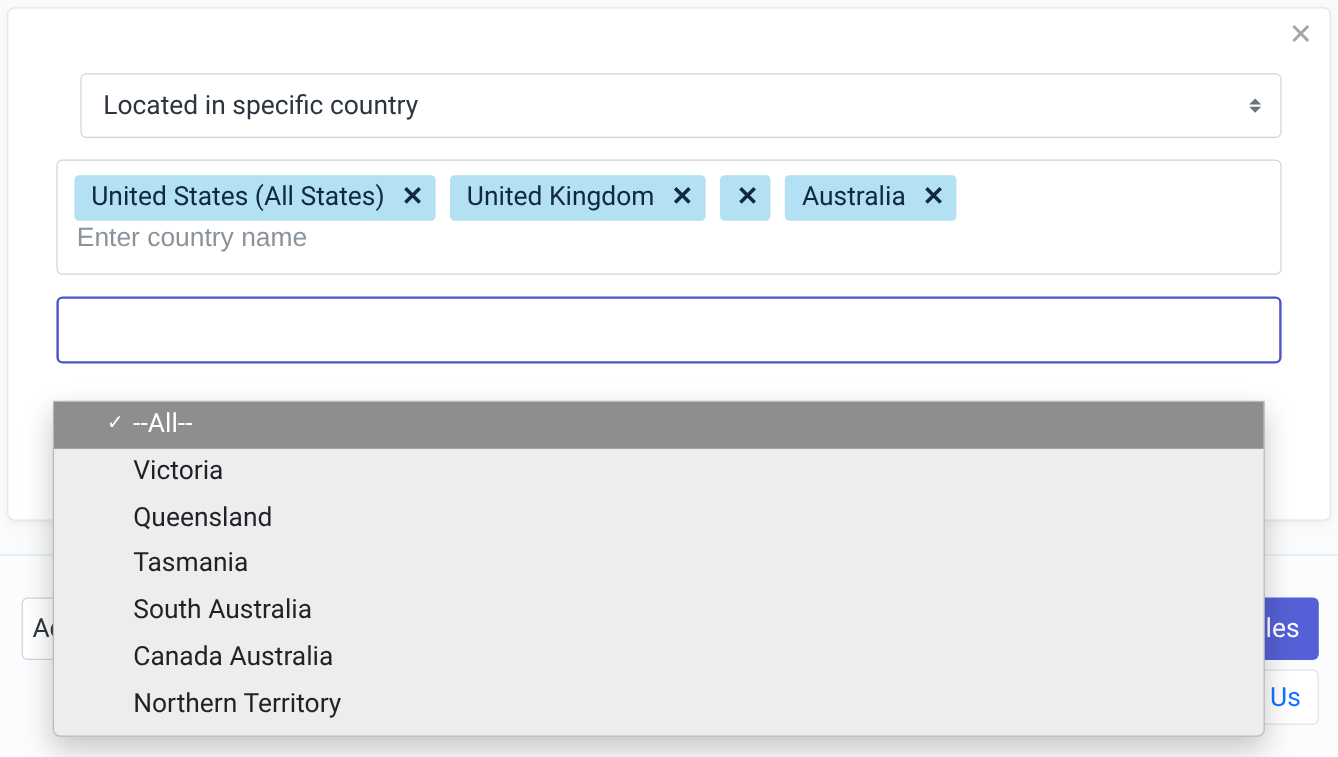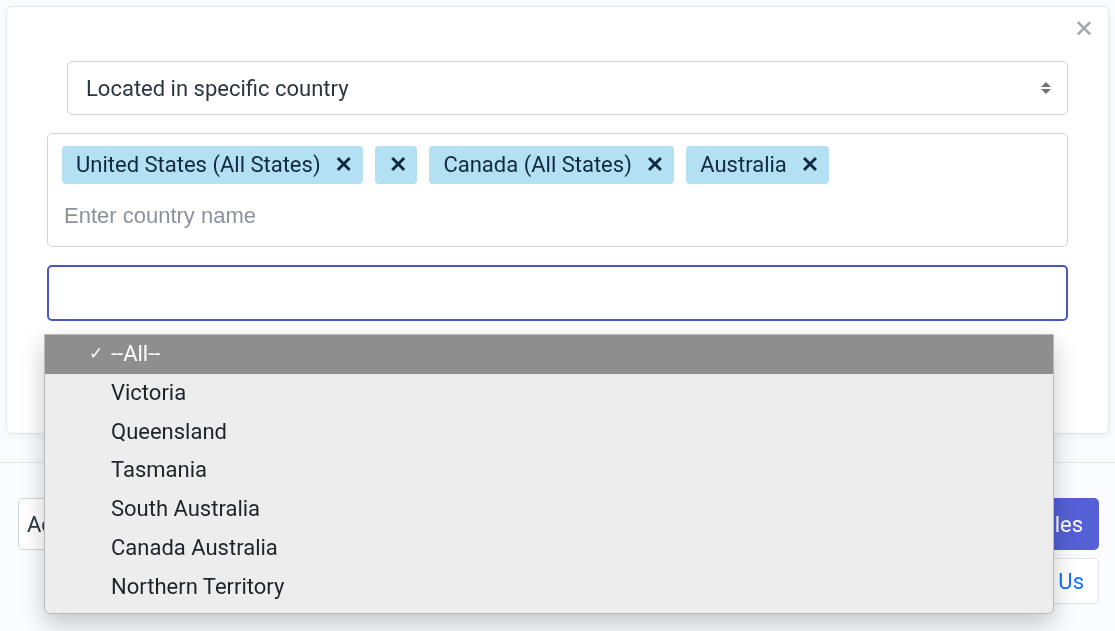--- a/index.html
+++ b/index.html
@@ -84,21 +84,21 @@
     line-height: 1.2;
     gap: 14px;
   }
   .chip .x {
     font-size: 22px;
     font-weight: 600;
     cursor: pointer;
     color: #0f2a3f;
   }
   .chip-input {
-    margin-top: 18px;
+    margin-top: 0;
     border: none;
     outline: none;
     font-size: 22px;
     color: #0f172a;
     width: 100%;
     background: transparent;
   }
   .chip-input::placeholder { color: #8a929b; }
 
   .state-select {
@@ -206,24 +206,24 @@
     </span>
   </div>
 
   <div class="chips-box">
     <div class="chips-row" id="chips-row">
         <div class="chip">
           <span>United States (All States)</span>
           <span class="x">✕</span>
         </div>
         <div class="chip">
-          <span class="x">✕</span>
-        </div>
-        <div class="chip">
-          <span>Canada (All States)</span>
+          <span>United Kingdom</span>
+          <span class="x">✕</span>
+        </div>
+        <div class="chip">
           <span class="x">✕</span>
         </div>
         <div class="chip">
           <span>Australia</span>
           <span class="x">✕</span>
         </div>
       </div>
     <input class="chip-input" placeholder="Enter country name" style="">
   </div>
 

